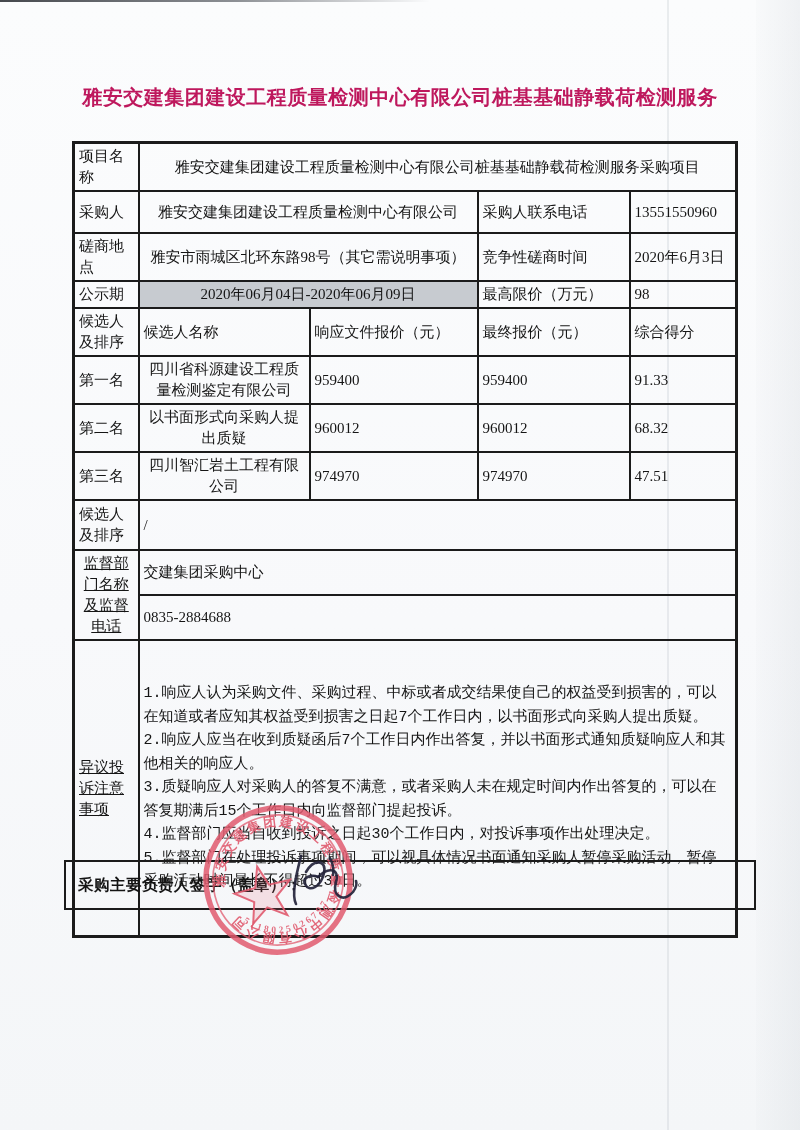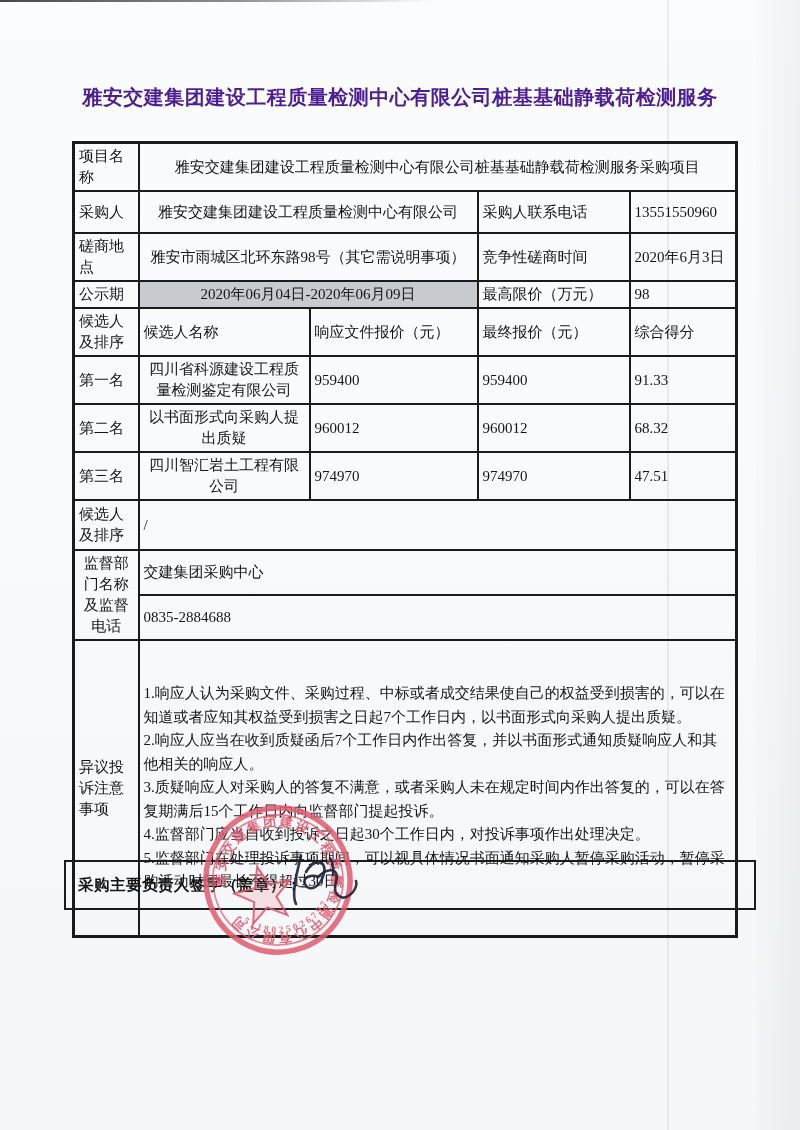--- a/index.html
+++ b/index.html
@@ -13,40 +13,40 @@
   
   .scan-topline{position:absolute;left:0;top:0;width:430px;height:2px;
     background:linear-gradient(90deg,#45484d 0%,#8d9095 55%,rgba(190,193,198,0) 100%);}
   .scan-seam{position:absolute;left:667px;top:0;width:2px;height:100%;
     background:rgba(188,194,200,0.28);}
   .scan-rightband{position:absolute;left:756px;top:0;width:44px;height:100%;
     background:linear-gradient(90deg,rgba(206,211,216,0.06),rgba(196,202,208,0.22));}
 
   .title{position:absolute;top:84px;left:40px;width:720px;text-align:center;
     font-family:"Liberation Sans","DejaVu Sans",sans-serif;
-    font-weight:700;font-size:20px;line-height:27px;letter-spacing:0.5px;color:#4c1d95;}
+    font-weight:700;font-size:20px;line-height:27px;letter-spacing:0.5px;color:#be185d;}
 
   table.doc{
     position:absolute;left:72px;top:141px;width:663px;
     border-collapse:collapse;table-layout:fixed;
     border:3px solid var(--border,#1b1b1b);
   }
   table.doc td{
     border:2px solid var(--border,#1b1b1b);
     font-size:15px;line-height:21px;color:#151515;
     padding:2px 4px;vertical-align:middle;
     font-weight:500;
   }
   td.lbl{text-align:left;padding-left:3px;padding-right:2px;font-weight:600;}
-  td.ctrlbl{text-align:center;padding-left:2px;padding-right:2px;font-weight:600;}
+  td.ctrlbl{text-align:center;padding-left:2px;padding-right:2px;font-weight:600;text-decoration:underline;}
   td.left{text-align:center;padding-left:6px;}
   td.ctr{text-align:left;}
   td.bold{font-weight:600;}
   td.hl{background:var(--highlight,#c7cbd0);}
-  td.notes{padding:10px 10px 10px 6px;}
+  td.notes{padding:10px 10px 10px 6px;font-family:Liberation Mono, monospace;}
   td.notes .note{margin:0;line-height:23.5px;}
   tr.r-tall1 td{height:41px;}
   tr.r-tall2 td{height:36px;}
   tr.r-short td{height:20px;}
   tr.r-hdr td{height:30px;}
   tr.r-cand td{height:34px;}
   tr.r-other td{height:44px;}
   tr.r-sup td{height:37px;}
 
   .signbox{
@@ -147,21 +147,21 @@
         <td class="ctr" colspan="4">/</td>
       </tr>
       <tr class="r-sup">
         <td class="ctrlbl" rowspan="2">监督部门名称及监督电话</td>
         <td class="ctr" colspan="4">交建集团采购中心</td>
       </tr>
       <tr class="r-sup">
         <td class="ctr" colspan="4">0835-2884688</td>
       </tr>
       <tr>
-        <td class="lbl" style="height:290px;">异议投诉注意事项</td>
+        <td class="lbl" style="height:290px;text-decoration:underline;">异议投诉注意事项</td>
         <td class="notes" colspan="4">
           <p class="note">1.响应人认为采购文件、采购过程、中标或者成交结果使自己的权益受到损害的，可以在知道或者应知其权益受到损害之日起7个工作日内，以书面形式向采购人提出质疑。</p>
           <p class="note">2.响应人应当在收到质疑函后7个工作日内作出答复，并以书面形式通知质疑响应人和其他相关的响应人。</p>
           <p class="note">3.质疑响应人对采购人的答复不满意，或者采购人未在规定时间内作出答复的，可以在答复期满后15个工作日内向监督部门提起投诉。</p>
           <p class="note">4.监督部门应当自收到投诉之日起30个工作日内，对投诉事项作出处理决定。</p>
           <p class="note">5.监督部门在处理投诉事项期间，可以视具体情况书面通知采购人暂停采购活动，暂停采购活动时间最长不得超过30日。</p>
         </td>
       </tr>
     </tbody>
   </table>

